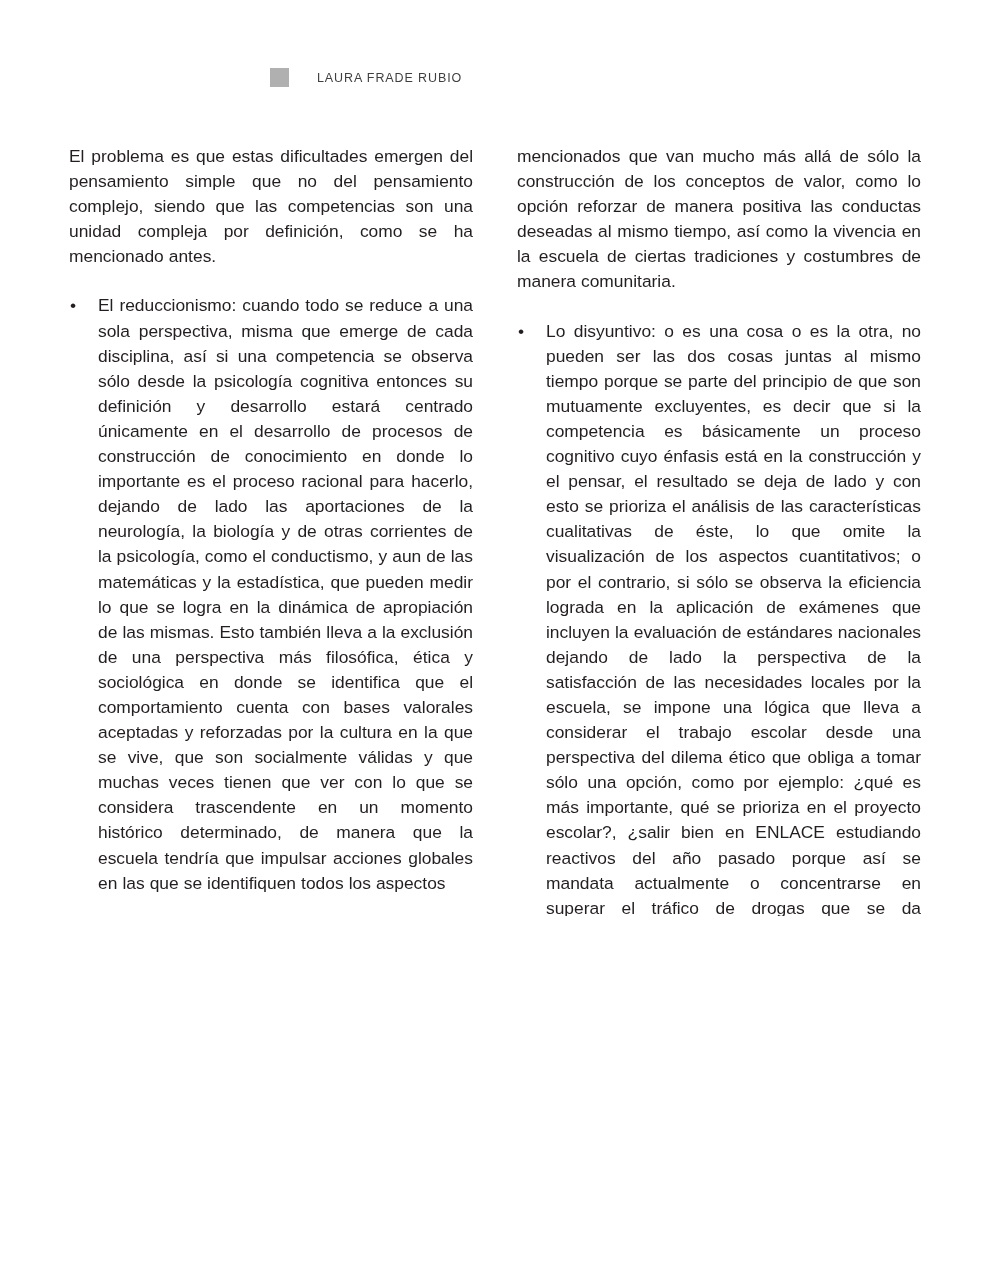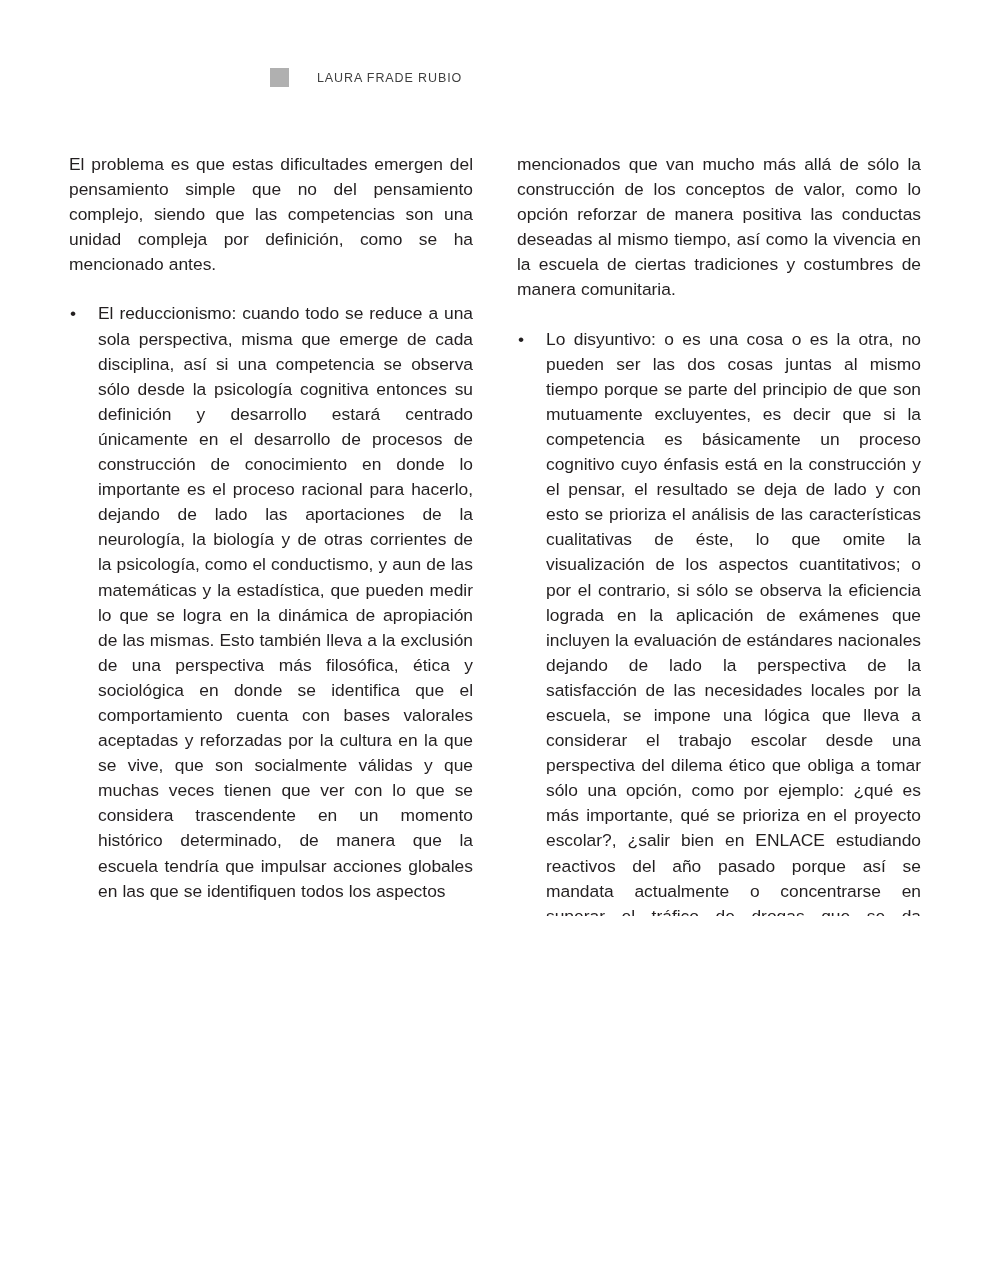--- a/index.html
+++ b/index.html
@@ -40,21 +40,21 @@
   
   .columns {
     position: absolute;
     top: 136px;
     left: 69px;
     width: 852px;
     height: 1010px;
   }
   .col {
     position: absolute;
-    top: 16px;
+    top: 8px;
     width: 404px;
     height: 100%;
   }
   .col-left  { left: 0; }
   .col-right { left: 448px; }
 
   p.para {
     margin: 0 0 24px 0;
     font-size: 17.4px;
     line-height: 25.1px;

